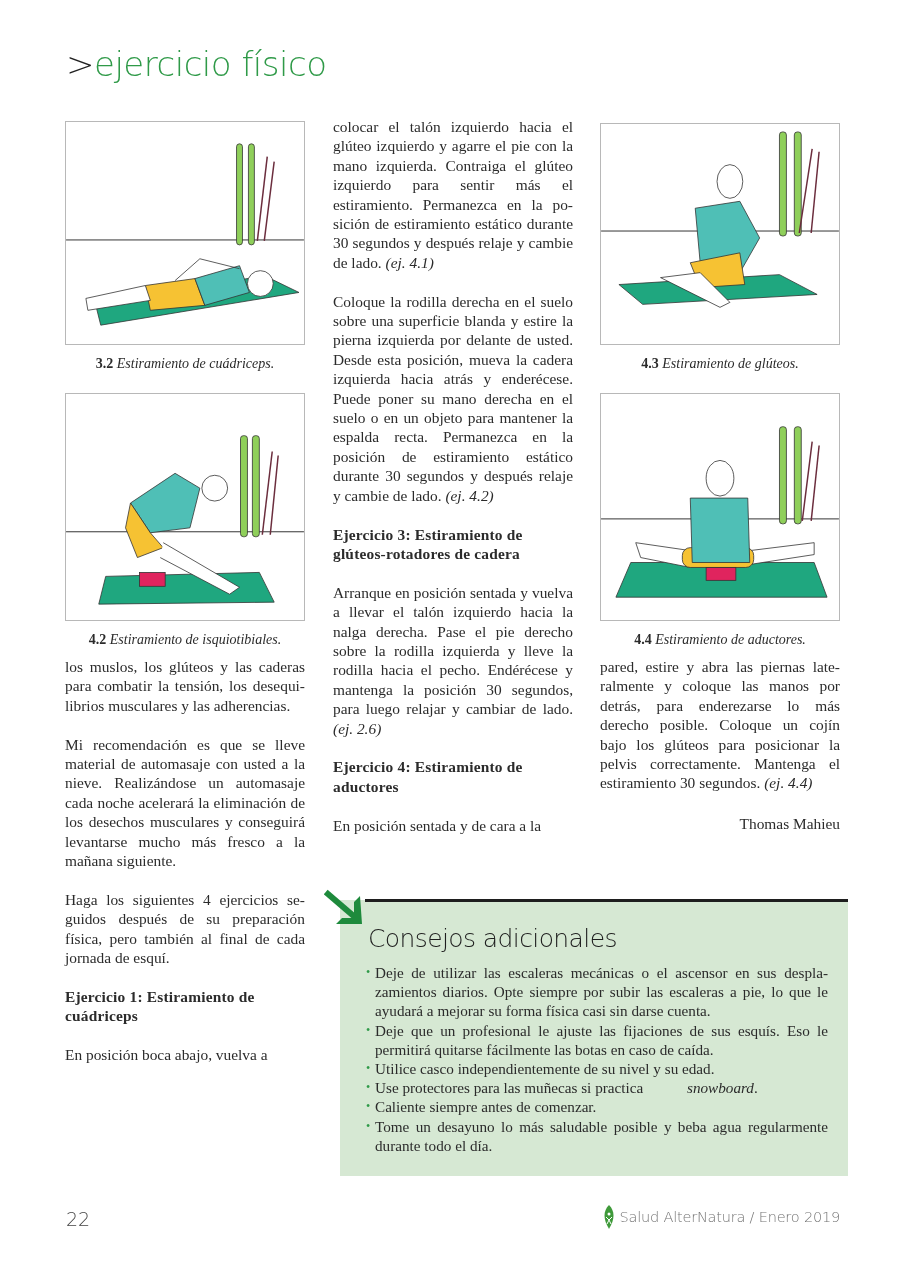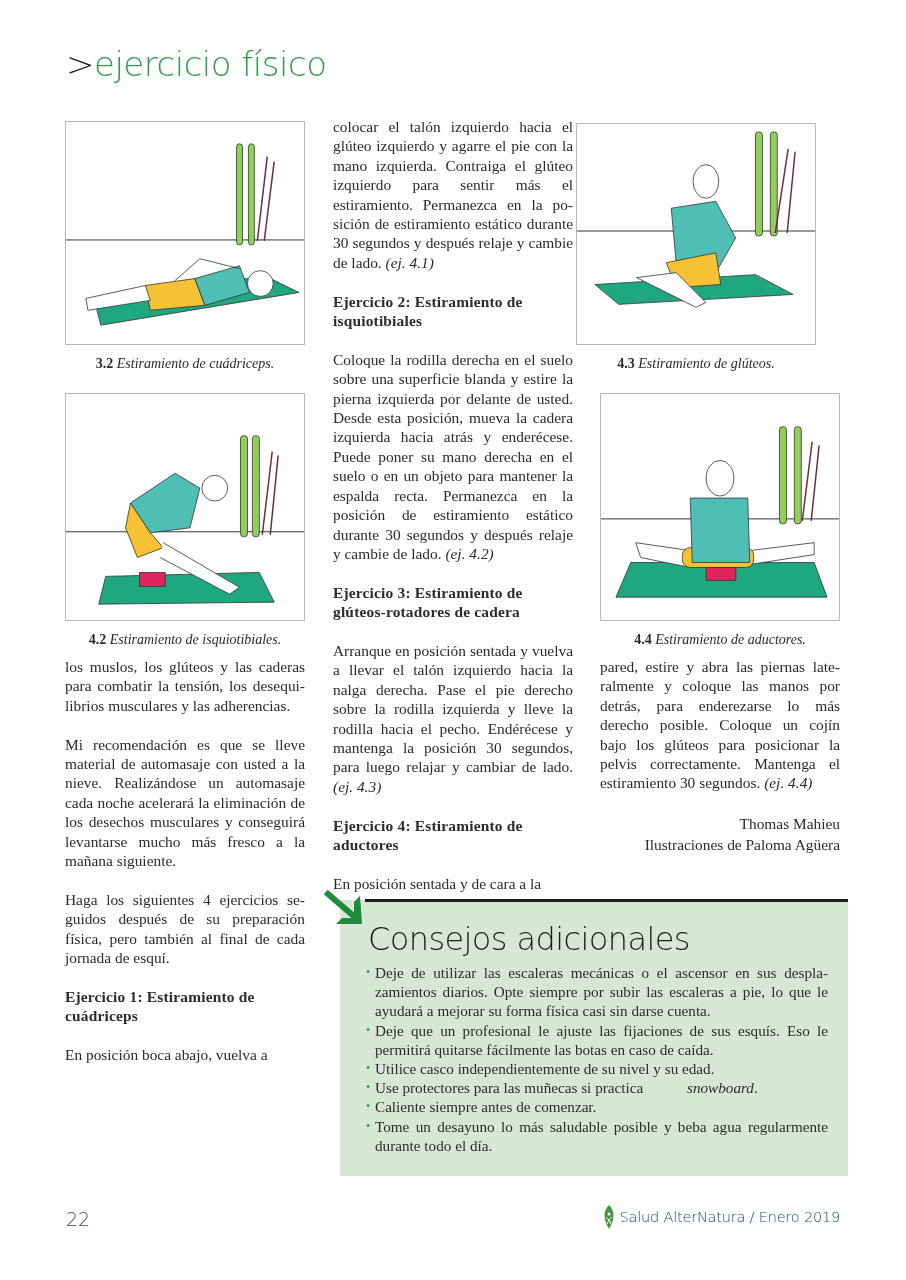--- a/index.html
+++ b/index.html
@@ -18,38 +18,38 @@
   .col2 { left: 333px; top: 117px; }
   .col3 { left: 600px; top: 657px; }
 
   .figure { position: absolute; width: 240px; }
   .figure .frame { width: 240px; border: 1px solid #b8b8b8; background: #fff; position: relative; overflow: hidden; }
   .figure .caption { text-align: center; font-size: 14px; line-height: 18px; margin-top: 10px; color: #2b2b2b; }
   .figure .caption b { font-weight: bold; }
   .figure .caption i { font-style: italic; }
   .fig1 { left: 65px; top: 121px; } .fig1 .frame { height: 224px; }
   .fig2 { left: 65px; top: 393px; } .fig2 .frame { height: 228px; }
-  .fig3 { left: 576px; top: 123px; } .fig3 .frame { height: 222px; }
+  .fig3 { left: 600px; top: 123px; } .fig3 .frame { height: 222px; }
   .fig4 { left: 600px; top: 393px; } .fig4 .frame { height: 228px; }
   .frame svg { position: absolute; left: 0; top: 0; width: 100%; height: 100%; }
 
   .signature { text-align: right; line-height: 21px; margin-top: 20px; }
   .signature i { font-style: italic; }
 
   .tips-box { position: absolute; left: 340px; top: 900px; width: 508px; height: 276px; background: #d6e8d3; }
   .tips-rule { position: absolute; left: 365px; top: 899px; width: 483px; height: 3px; background: #1e1e1e; }
   .tips-arrow { position: absolute; left: 324px; top: 888px; width: 44px; height: 40px; }
-  .tips-title { position: absolute; left: 368px; top: 920px; font-family: "DejaVu Sans", "Liberation Sans", sans-serif; font-weight: 300; font-size: 32px; letter-spacing: -0.6px; color: #1e1e1e; line-height: 38px; }
+  .tips-title { position: absolute; left: 368px; top: 920px; font-family: "DejaVu Sans", "Liberation Sans", sans-serif; font-weight: 300; font-size: 25px; letter-spacing: -0.6px; color: #1e1e1e; line-height: 38px; }
   .tips-list { position: absolute; left: 366px; top: 963px; width: 462px; list-style: none; font-size: 15.2px; line-height: 19.2px; }
   .tips-list li { position: relative; padding-left: 9px; text-align: justify; }
   .tips-list li::before { content: "•"; position: absolute; left: 0; top: 0; color: #2f9a48; font-size: 12px; }
   .tips-list li i { font-style: italic; margin-left: 40px; }
 
   .footer-page { position: absolute; left: 66px; top: 1208px; font-family: "DejaVu Sans", "Liberation Sans", sans-serif; font-weight: 300; font-size: 19px; color: #444; }
-  .footer-brand { position: absolute; right: 66px; top: 1205px; display: flex; align-items: center; gap: 5px; font-family: "DejaVu Sans", "Liberation Sans", sans-serif; font-weight: 300; font-size: 14.5px; color: #0c4a6e; letter-spacing: -0.2px; }
+  .footer-brand { position: absolute; right: 66px; top: 1205px; display: flex; align-items: center; gap: 5px; font-family: "DejaVu Sans", "Liberation Sans", sans-serif; font-weight: 300; font-size: 14.5px; color: #737373; letter-spacing: -0.2px; }
   .leaf-icon { width: 12px; height: 24px; }
 </style>
 </head>
 <body>
 
 <div class="section-header">
   <span class="gt">&gt;</span><span class="title">ejercicio físico</span>
 </div>
 
 <div class="figure fig1">
@@ -131,33 +131,31 @@
 <div class="col col1">
   <p>los muslos, los glúteos y las caderas para combatir la tensión, los desequi­librios musculares y las adherencias.</p>
   <p>Mi recomendación es que se lleve material de automasaje con usted a la nieve. Realizándose un automa­saje cada noche acelerará la elimi­nación de los desechos musculares y conseguirá levantarse mucho más fresco a la mañana siguiente.</p>
   <p>Haga los siguientes 4 ejercicios se­guidos después de su preparación física, pero también al final de cada jornada de esquí.</p>
   <h3>Ejercicio 1: Estiramiento de cuádriceps</h3>
   <p>En posición boca abajo, vuelva a</p>
 </div>
 
 <div class="col col2">
   <p><span>colocar el talón izquierdo hacia el glúteo izquierdo y agarre el pie con la mano izquierda. Contraiga el glúteo izquierdo para sentir más el estiramiento. Permanezca en la po­sición de estiramiento estático du­rante 30 segundos y después relaje y cambie de lado.</span> <span class="ref">(ej. 4.1)</span></p>
-  <h3>Ejercicio 2: Estiramiento de isquiotibiales</h3>
   <p><span>Coloque la rodilla derecha en el sue­lo sobre una superficie blanda y esti­re la pierna izquierda por delante de usted. Desde esta posición, mueva la cadera izquierda hacia atrás y ende­récese. Puede poner su mano dere­cha en el suelo o en un objeto para mantener la espalda recta. Perma­nezca en la posición de estiramiento estático durante 30 segundos y des­pués relaje y cambie de lado.</span> <span class="ref">(ej. 4.2)</span></p>
   <h3>Ejercicio 3: Estiramiento de glúteos-rotadores de cadera</h3>
-  <p><span>Arranque en posición sentada y vuelva a llevar el talón izquierdo hacia la nalga derecha. Pase el pie derecho sobre la rodilla izquierda y lleve la rodilla hacia el pecho. En­dérécese y mantenga la posición 30 segundos, para luego relajar y cam­biar de lado.</span> <span class="ref">(ej. 4.3)</span></p>
+  <p><span>Arranque en posición sentada y vuelva a llevar el talón izquierdo hacia la nalga derecha. Pase el pie derecho sobre la rodilla izquierda y lleve la rodilla hacia el pecho. En­dérécese y mantenga la posición 30 segundos, para luego relajar y cam­biar de lado.</span> <span class="ref">(ej. 2.6)</span></p>
   <h3>Ejercicio 4: Estiramiento de aductores</h3>
   <p>En posición sentada y de cara a la</p>
 </div>
 
 <div class="col col3">
   <p><span>pared, estire y abra las piernas late­ralmente y coloque las manos por detrás, para enderezarse lo más derecho posible. Coloque un cojín bajo los glúteos para posicionar la pelvis correctamente. Mantenga el estiramiento 30 segundos.</span> <span class="ref">(ej. 4.4)</span></p>
   <div class="signature">
     <div>Thomas Mahieu</div>
-    <div>Ilustraciones de Paloma Agüera</div>
   </div>
 </div>
 
 <div class="tips-box"></div>
 <div class="tips-rule"></div>
 <svg class="tips-arrow" viewBox="0 0 44 40">
   <line x1="4" y1="6" x2="32" y2="30" stroke="#1e8a3c" stroke-width="6" stroke-linecap="square"></line>
   <polygon points="36,8 38,36 12,36 18,30 30,30 30,14" fill="#1e8a3c"></polygon>
 </svg>
 <div class="tips-title">Consejos adicionales</div>

